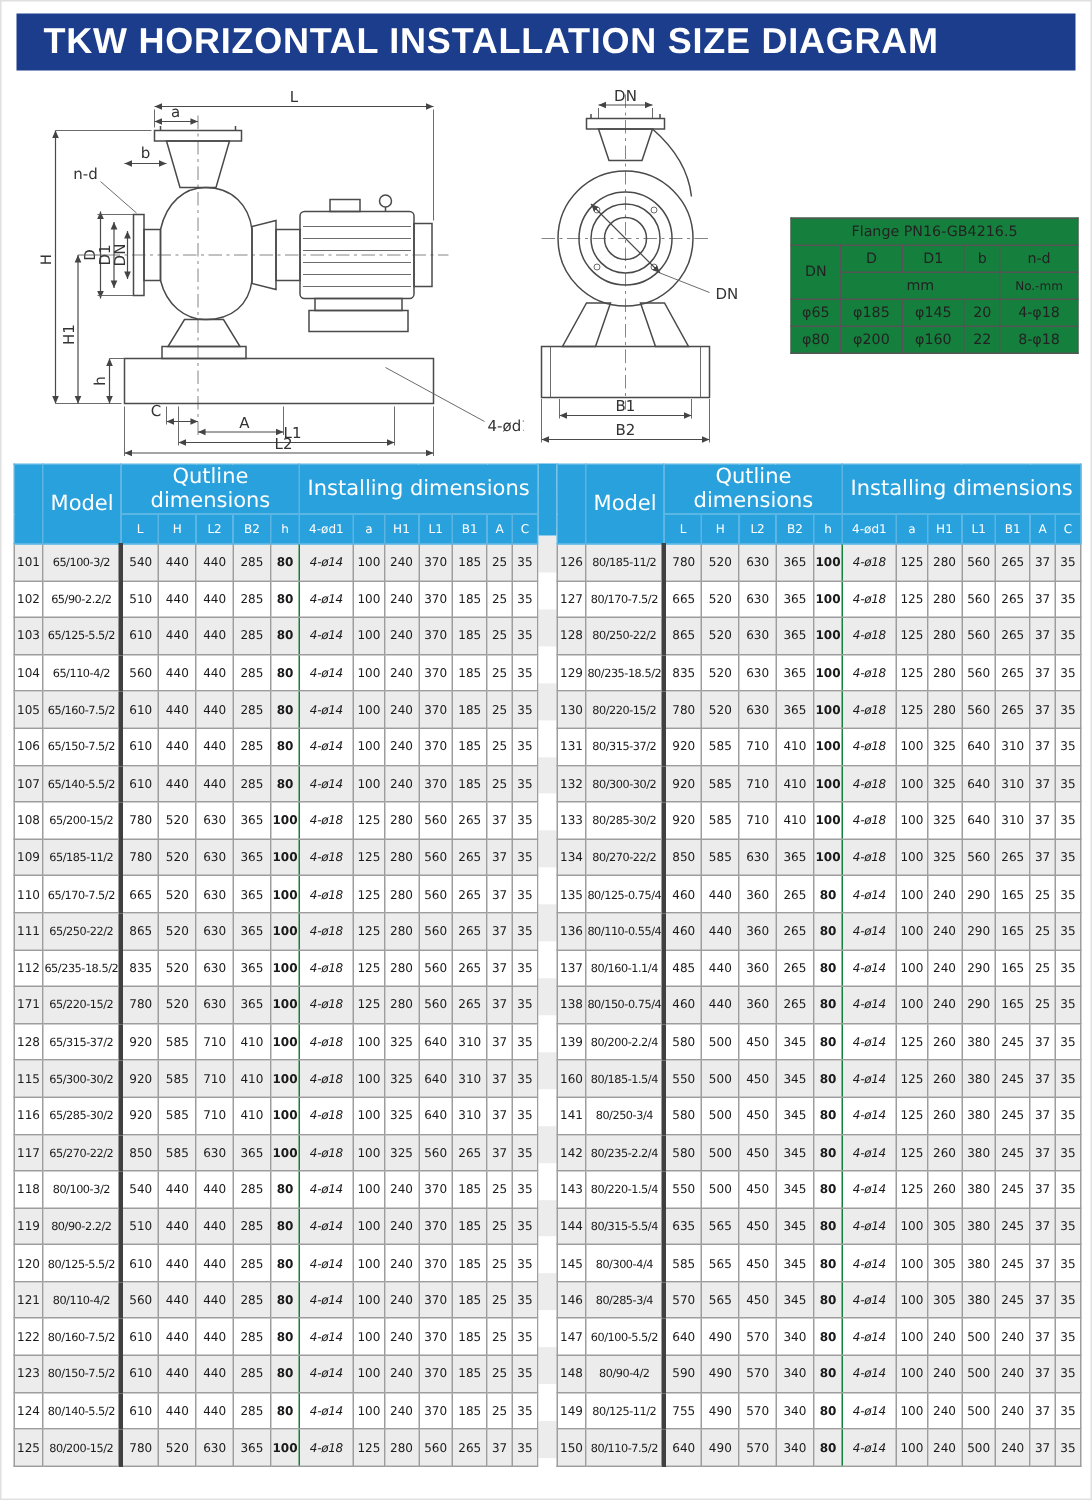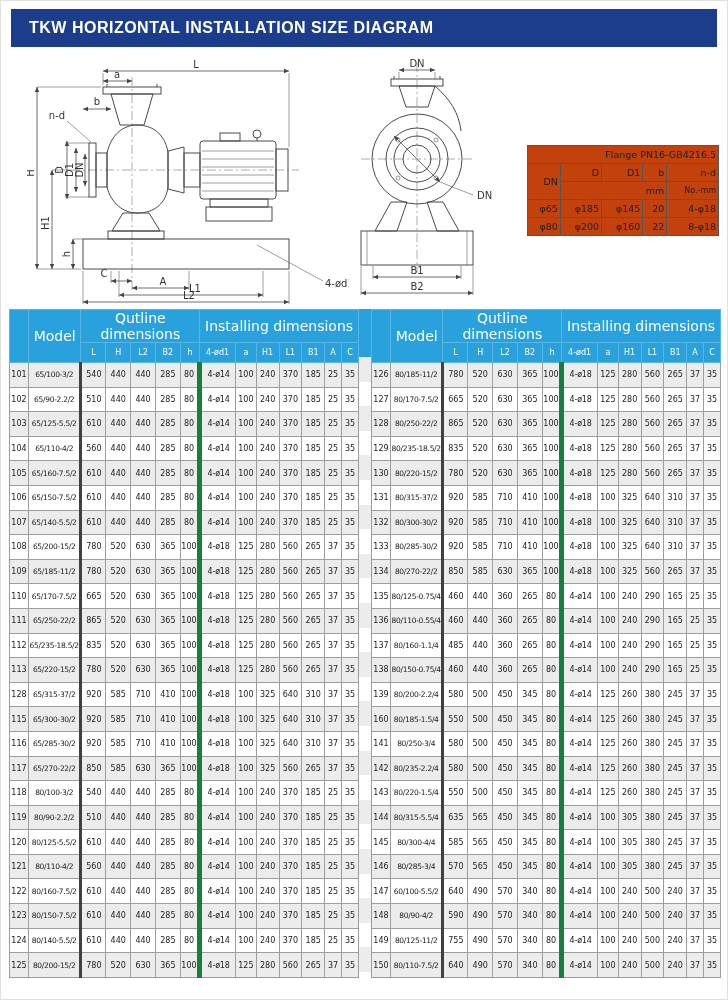--- a/index.html
+++ b/index.html
@@ -5,31 +5,31 @@
   html,body{margin:0;padding:0;}
   body{
     width:728px;height:1000px;position:relative;background:#ffffff;
     font-family:"DejaVu Sans",sans-serif;overflow:hidden;
     border:1px solid #e0e0e0;box-sizing:border-box;
   }
   .banner{
     position:absolute;left:10px;top:8px;right:10px;height:38px;
     background:#1c3c8c;color:#fff;display:flex;align-items:center;
     padding-left:18px;box-sizing:border-box;
-    font-family:"Liberation Sans",sans-serif;font-weight:bold;font-size:16px;letter-spacing:.5px;
+    font-family:"Liberation Sans",sans-serif;font-weight:bold;font-size:24px;letter-spacing:.5px;
   }
   .drawings{position:absolute;left:0;top:52px;width:728px;height:254px;}
   svg text{font-family:"DejaVu Sans",sans-serif;font-size:10px;fill:#333;}
   svg .ln{stroke:#4a4a4a;stroke-width:1;fill:none;}
   svg .thin{stroke:#5a5a5a;stroke-width:.6;fill:none;}
   svg .cl{stroke:#777;stroke-width:.6;fill:none;stroke-dasharray:9 3 2 3;}
   svg .dim{stroke:#4a4a4a;stroke-width:.8;fill:none;}
   .flange{
     position:absolute;right:10px;top:92px;width:192px;border-collapse:collapse;
-    font-size:9.5px;color:#222;text-align:right;background:#c2410c;
+    font-size:9.5px;color:#222;text-align:center;background:#15803d;
   }
   .flange td{border:1px solid #555;padding:1px 2px;height:15px;}
   .tables{position:absolute;left:8px;top:308px;display:flex;}
   .spacer{
     width:12px;
     background-image:
       linear-gradient(#29a1dd,#29a1dd),
       repeating-linear-gradient(to bottom,#ececec 0 24.6px,#ffffff 24.6px 49.2px);
     background-repeat:no-repeat,repeat;
     background-size:100% 48px,100% 100%;
@@ -41,22 +41,22 @@
   }
   table.dim-table th{
     background:#29a1dd;color:#fff;font-weight:normal;
     border:1px solid #5ab5e3;padding:0;
   }
   th.grp{font-size:14px;height:27px;}
   th.sub{font-size:8px;height:19px;}
   table.dim-table td{border:1px solid #9d9d9d;height:23.6px;padding:0;white-space:nowrap;overflow:hidden;}
   table.dim-table tr.alt{background:#ececec;padding-left:24px;}
   table.dim-table td.c1{font-size:7.5px;letter-spacing:-0.3px;border-right:3px solid #404040;}
-  table.dim-table td.c6{border-left:1px solid #555;border-right:5px solid #15803d;}
-  table.dim-table td.c7{letter-spacing:-0.2px;}
+  table.dim-table td.c6{border-left:1px solid #555;border-right:1px solid #15803d;font-weight:bold;}
+  table.dim-table td.c7{letter-spacing:-0.2px;font-style:italic;}
   col.w-no{width:5.5%}col.w-model{width:15.2%}col.w-5{width:7.2%}
   col.w-h{width:5.6%}col.w-d1{width:10.4%}col.w-a{width:6%}col.w-i{width:6.6%}col.w-s{width:4.9%}
 </style>
 </head>
 <body>
 
 <div class="banner">
   <span>TKW HORIZONTAL INSTALLATION SIZE DIAGRAM</span>
 </div>
 
@@ -446,21 +446,21 @@
           <td class="c6">100</td>
           <td class="c7">4-ø18</td>
           <td class="c8">125</td>
           <td class="c9">280</td>
           <td class="c10">560</td>
           <td class="c11">265</td>
           <td class="c12">37</td>
           <td class="c13">35</td>
         </tr>
         <tr class="alt">
-          <td class="c0">113</td>
+          <td class="c0">171</td>
           <td class="c1">65/220-15/2</td>
           <td class="c2">780</td>
           <td class="c3">520</td>
           <td class="c4">630</td>
           <td class="c5">365</td>
           <td class="c6">100</td>
           <td class="c7">4-ø18</td>
           <td class="c8">125</td>
           <td class="c9">280</td>
           <td class="c10">560</td>

